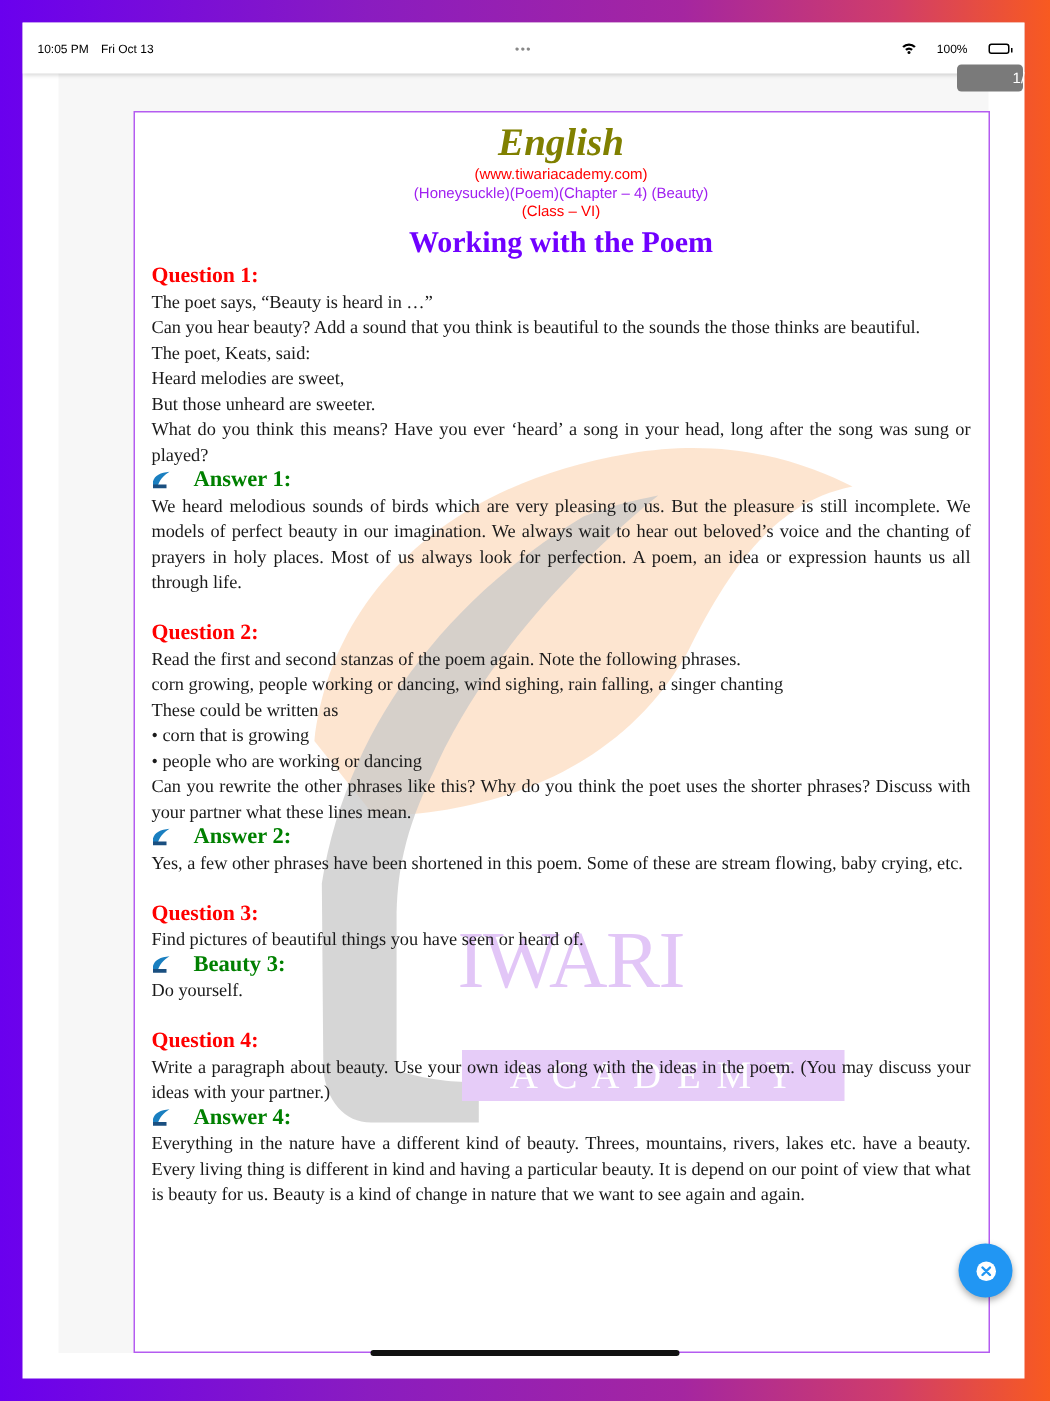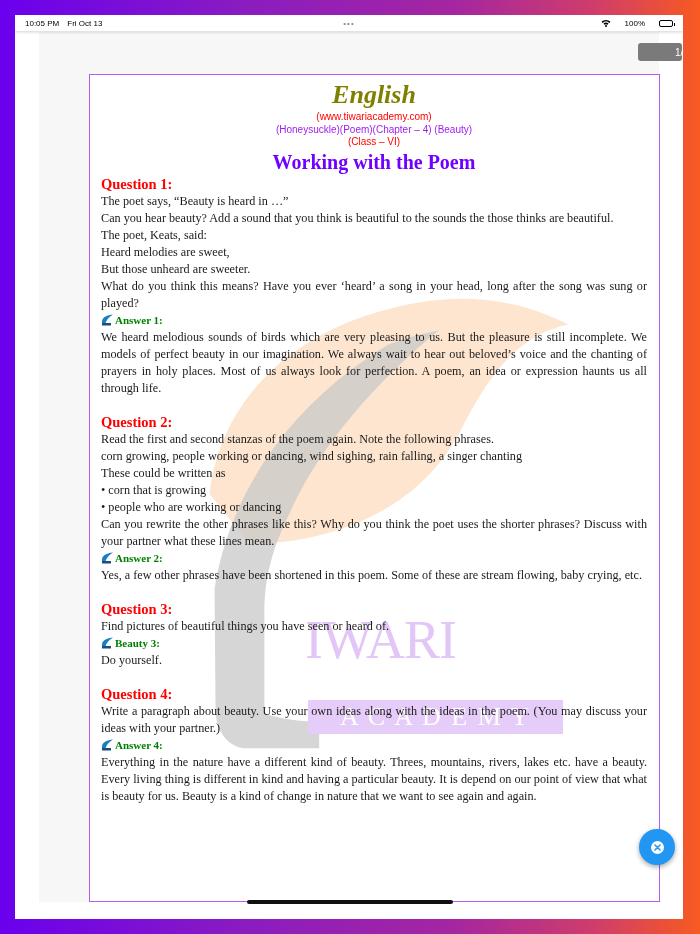--- a/index.html
+++ b/index.html
@@ -8,21 +8,21 @@
       background: linear-gradient(90deg, #6a00ee 0%, #8a1cc0 35%, #a526a0 65%, #d03d6a 85%, #f85a20 100%);
       position: relative;
       font-family: "Liberation Serif", serif;
     }
     .device {
       position: absolute; left: 15px; top: 15px; width: 668px; height: 904px;
       background: #ffffff;
       overflow: hidden;
     }
     .statusbar {
-      position: absolute; left: 0; top: 0; width: 100%; height: 16px;
+      position: absolute; left: 0; top: 0; width: 100%; height: 34px;
       background: #fff;
       font-family: "Liberation Sans", sans-serif;
       font-size: 8px; color: #000;
       display: flex; align-items: center;
       padding: 0 10px;
       box-shadow: 0 1px 3px rgba(0,0,0,0.18);
       z-index: 5;
     }
     .statusbar .time { margin-right: 8px; }
     .statusbar .dots { position: absolute; left: 50%; transform: translateX(-50%); color: #888; letter-spacing: 1px; font-size: 8px; }
@@ -58,21 +58,21 @@
       color: #808000; font-size: 26px; margin-top: 4px; line-height: 32px;
     }
     .sub { text-align: center; font-weight: normal; font-size: 10px; line-height: 12.5px; font-family: "Liberation Sans", sans-serif; }
     .sub.red { color: #ff0000; }
     .sub.purple { color: #a020f0; }
     .heading {
       text-align: center; font-weight: bold; color: #7000ff;
       font-size: 20px; line-height: 24px; margin-top: 1px; margin-bottom: 2px;
     }
     .q { color: #ff0000; font-weight: bold; font-size: 14.5px; line-height: 17px; }
-    .a { color: #008000; font-weight: bold; font-size: 11px; line-height: 17px; display: flex; align-items: center; gap: 1px; }
+    .a { color: #008000; font-weight: bold; font-size: 15px; line-height: 17px; display: flex; align-items: center; gap: 15px; }
     .p { font-size: 12.2px; line-height: 17px; color: #1a1a1a; }
     .p.just { text-align: justify; }
     .gap { height: 17px; }
     .pen-icon { width: 13px; height: 12px; display: inline-block; }
 
     .fab {
       position: absolute; left: 624px; top: 814px; width: 36px; height: 36px;
       border-radius: 50%; background: #2196f3;
       box-shadow: 0 2px 5px rgba(0,0,0,0.35);
       display: flex; align-items: center; justify-content: center; z-index: 6;

